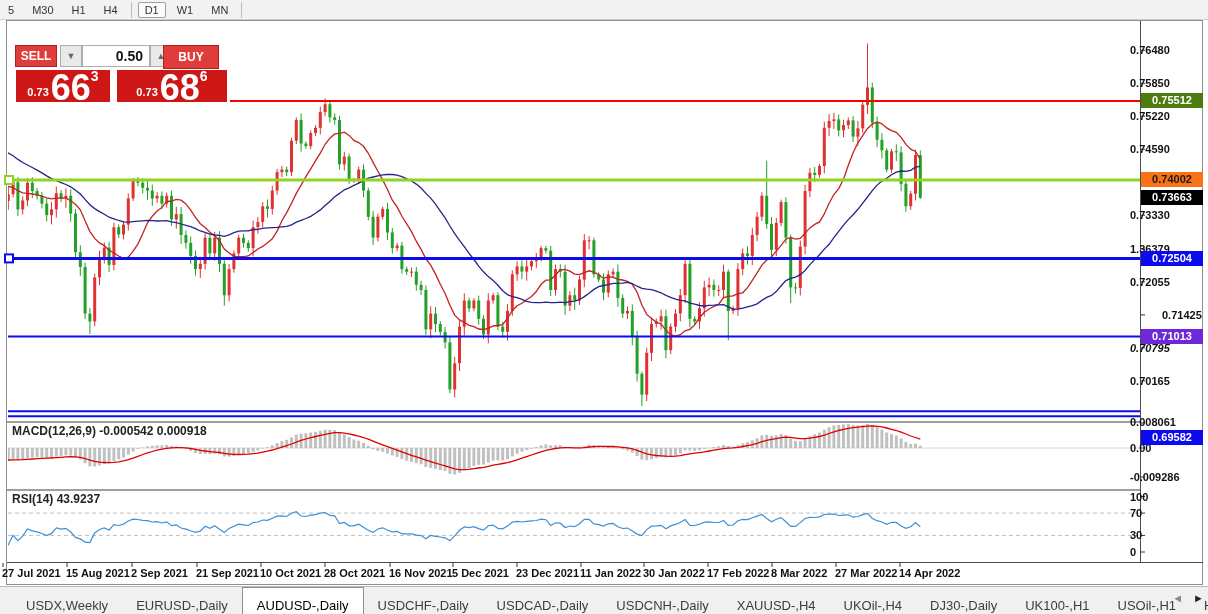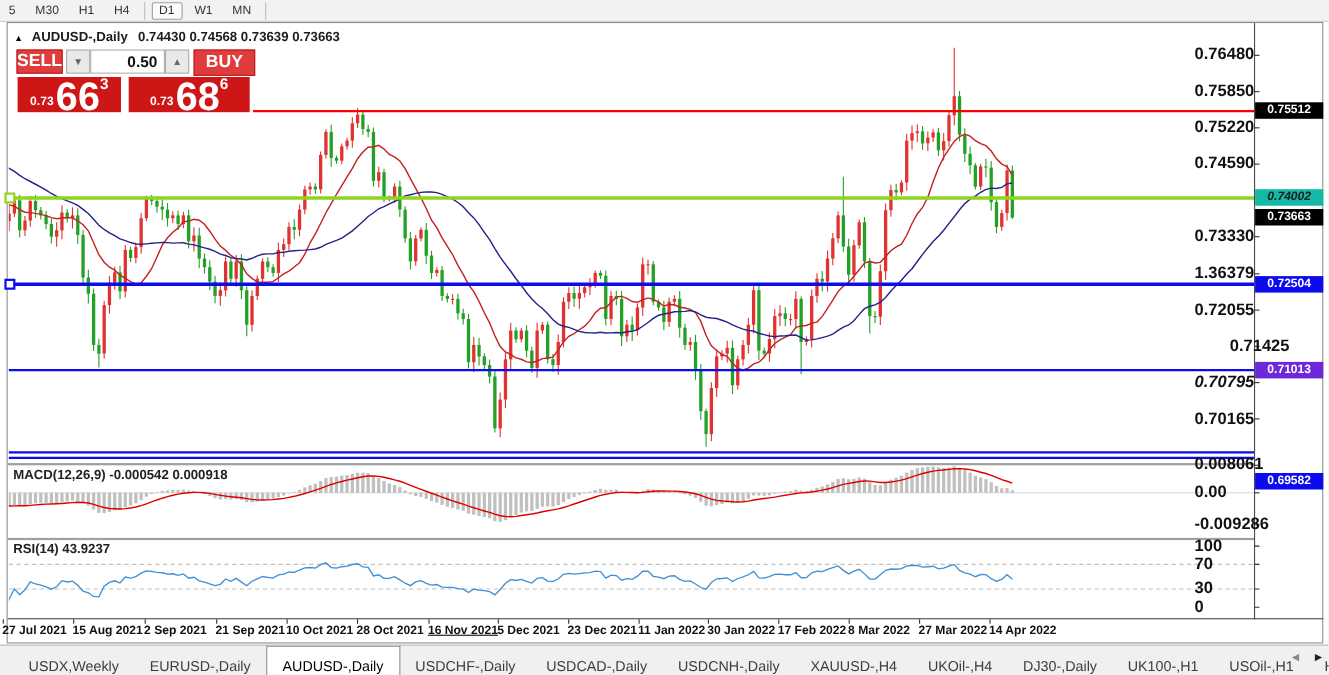--- a/index.html
+++ b/index.html
@@ -16,41 +16,41 @@
       border:1px solid #8f8f8f;box-sizing:border-box;}
   .pane-sep{position:absolute;left:7px;width:1133px;height:2px;background:#9f9f9f;}
   #axis-vline{position:absolute;left:1140px;top:21px;width:1px;height:542px;background:#4a4a4a;}
   #axis-hline{position:absolute;left:7px;top:562px;width:1196px;height:1px;background:#4a4a4a;}
   #chart-svg{position:absolute;left:0;top:0;width:1208px;height:614px;pointer-events:none;z-index:3;}
   
   #chart-title{position:absolute;left:13px;top:26px;z-index:4;font-size:12px;font-weight:700;color:#1c1c1c;}
   #chart-title .tri{font-size:8px;margin-right:5px;color:#000;}
   
   #trade-widget{position:absolute;left:15px;top:44px;z-index:4;width:218px;height:58px;}
-  .tw-btn{position:absolute;background:#e13c3c;color:#fff;font-size:16px;font-weight:700;
+  .tw-btn{position:absolute;background:#e13c3c;color:#fff;font-size:12px;font-weight:700;
       display:flex;align-items:center;justify-content:center;border:1px solid #b41e1e;box-sizing:border-box;cursor:pointer;}
   #sell-btn{left:0;top:1px;width:42px;height:22px;}
-  #buy-btn{left:161px;top:1px;width:56px;height:24px;}
+  #buy-btn{left:148px;top:1px;width:56px;height:24px;}
   .spin-btn{position:absolute;top:1px;width:22px;height:22px;background:#e9e9e9;border:1px solid #aeaeae;
       box-sizing:border-box;font-size:9px;color:#666;display:flex;align-items:center;justify-content:center;cursor:pointer;}
   #vol-down{left:45px;}
   #vol-up{left:135px;}
   #vol-input{position:absolute;left:67px;top:1px;width:68px;height:22px;border:1px solid #aeaeae;box-sizing:border-box;
       font-family:"Liberation Sans",sans-serif;font-size:14px;font-weight:700;color:#111;text-align:right;padding-right:6px;}
   .px-box{position:absolute;top:26px;height:32px;background:#cf1616;color:#fff;display:flex;
       align-items:flex-end;justify-content:center;padding-bottom:1px;box-sizing:border-box;cursor:pointer;}
   #sell-box{left:1px;width:94px;}
   #buy-box{left:102px;width:110px;}
   .px-small{font-size:11px;font-weight:700;margin:0 2px 3px 0;}
   .px-big{font-size:36px;font-weight:700;line-height:26px;margin-top:40px;}
   .px-sup{font-size:14px;font-weight:700;align-self:flex-start;margin-top:-2px;}
   
   .ind-label{position:absolute;left:12px;z-index:4;font-size:12px;font-weight:700;color:#222;}
   
-  .y-tick{position:absolute;left:1086px;width:58px;height:14px;font-size:15px;font-weight:700;color:#111;
+  .y-tick{position:absolute;left:1130px;width:58px;height:14px;font-size:11px;font-weight:700;color:#111;
       line-height:14px;z-index:4;}
   .badge{position:absolute;left:1141px;width:62px;height:15px;font-size:11px;font-weight:700;color:#fff;
       text-align:center;line-height:15px;z-index:5;}
   
   .x-label{position:absolute;top:567px;font-size:11px;font-weight:700;color:#111;white-space:nowrap;z-index:4;}
   
   #tab-bar{position:absolute;left:0;top:586px;width:1208px;height:38px;background:#f0f0f0;
       border-top:1px solid #b8b8b8;border-bottom:1px solid #9f9f9f;box-sizing:border-box;
       display:flex;align-items:stretch;padding-left:12px;z-index:4;}
   .tab{font-size:13px;color:#3d3d3d;display:flex;align-items:center;padding:0 14px;cursor:pointer;white-space:nowrap;}
@@ -720,25 +720,20 @@
       <line x1="453" y1="563" x2="453" y2="567" stroke="#333" stroke-width="1"></line>
       <line x1="517" y1="563" x2="517" y2="567" stroke="#333" stroke-width="1"></line>
       <line x1="581" y1="563" x2="581" y2="567" stroke="#333" stroke-width="1"></line>
       <line x1="644" y1="563" x2="644" y2="567" stroke="#333" stroke-width="1"></line>
       <line x1="708" y1="563" x2="708" y2="567" stroke="#333" stroke-width="1"></line>
       <line x1="772" y1="563" x2="772" y2="567" stroke="#333" stroke-width="1"></line>
       <line x1="836" y1="563" x2="836" y2="567" stroke="#333" stroke-width="1"></line>
       <line x1="900" y1="563" x2="900" y2="567" stroke="#333" stroke-width="1"></line>
     </svg>
 
-  <div id="chart-title">
-    <span class="tri">▲</span>
-    <span>AUDUSD-,Daily</span>
-    <span style="margin-left:6px">0.74430 0.74568 0.73639 0.73663</span>
-  </div>
 
   <div id="trade-widget">
     <div id="sell-btn" class="tw-btn">SELL</div>
     <div id="vol-down" class="spin-btn">▼</div>
     <input id="vol-input" value="0.50" style="">
     <div id="vol-up" class="spin-btn">▲</div>
     <div id="buy-btn" class="tw-btn">BUY</div>
     <div id="sell-box" class="px-box">
       <span class="px-small">0.73</span>
       <span class="px-big">66</span>
@@ -758,42 +753,42 @@
       <div class="y-tick" style="top: 43.3075px;">0.76480</div>
       <div class="y-tick" style="top: 76.2783px;">0.75850</div>
       <div class="y-tick" style="top: 109.249px;">0.75220</div>
       <div class="y-tick" style="top: 142.22px;">0.74590</div>
       <div class="y-tick" style="top: 208.162px;">0.73330</div>
       <div class="y-tick" style="top: 241.918px;">1.36379</div>
       <div class="y-tick" style="top: 274.889px;">0.72055</div>
       <div class="y-tick" style="top: 307.86px; margin-left: 32px;">0.71425</div>
       <div class="y-tick" style="top: 340.83px; font-style: italic;">0.70795</div>
       <div class="y-tick" style="top: 373.801px;">0.70165</div>
-      <div class="badge" style="top: 93.4675px; background: #000000; color: rgb(255, 255, 255);">0.75512</div>
-      <div class="badge" style="top: 172.493px; background: #14b8a6; color: rgb(26, 26, 26); font-style: italic;">0.74002</div>
+      <div class="badge" style="top: 93.4675px; background: #4d7c0f; color: rgb(255, 255, 255);">0.75512</div>
+      <div class="badge" style="top: 172.493px; background: #f97316; color: rgb(26, 26, 26);">0.74002</div>
       <div class="badge" style="top: 250.89px; background: rgb(11, 11, 238); color: rgb(255, 255, 255);">0.72504</div>
       <div class="badge" style="top: 328.921px; background: #6d28d9; color: rgb(255, 255, 255);">0.71013</div>
       <div class="badge" style="top: 403.812px; background: rgb(11, 11, 238); color: rgb(255, 255, 255); margin-top: 26px;">0.69582</div>
       <div class="badge" style="top: 190.234px; background: rgb(0, 0, 0); color: rgb(255, 255, 255);">0.73663</div>
       <div class="y-tick" style="top: 415px;">0.008061</div>
       <div class="y-tick" style="top: 441px;">0.00</div>
       <div class="y-tick" style="top: 470px;">-0.009286</div>
       <div class="y-tick" style="top: 489.5px;">100</div>
       <div class="y-tick" style="top: 506.15px;">70</div>
       <div class="y-tick" style="top: 528.35px;">30</div>
       <div class="y-tick" style="top: 545px;">0</div>
     </div>
   <div id="x-axis">
       <div class="x-label" style="left: 2px;">27 Jul 2021</div>
       <div class="x-label" style="left: 66px;">15 Aug 2021</div>
       <div class="x-label" style="left: 131px;">2 Sep 2021</div>
       <div class="x-label" style="left: 196px;">21 Sep 2021</div>
       <div class="x-label" style="left: 260px;">10 Oct 2021</div>
       <div class="x-label" style="left: 324px;">28 Oct 2021</div>
-      <div class="x-label" style="left: 389px; text-decoration: underline;">16 Nov 2021</div>
+      <div class="x-label" style="left: 389px;">16 Nov 2021</div>
       <div class="x-label" style="left: 452px;">5 Dec 2021</div>
       <div class="x-label" style="left: 516px;">23 Dec 2021</div>
       <div class="x-label" style="left: 580px;">11 Jan 2022</div>
       <div class="x-label" style="left: 643px;">30 Jan 2022</div>
       <div class="x-label" style="left: 707px;">17 Feb 2022</div>
       <div class="x-label" style="left: 771px;">8 Mar 2022</div>
       <div class="x-label" style="left: 835px;">27 Mar 2022</div>
       <div class="x-label" style="left: 899px;">14 Apr 2022</div>
     </div>
 

